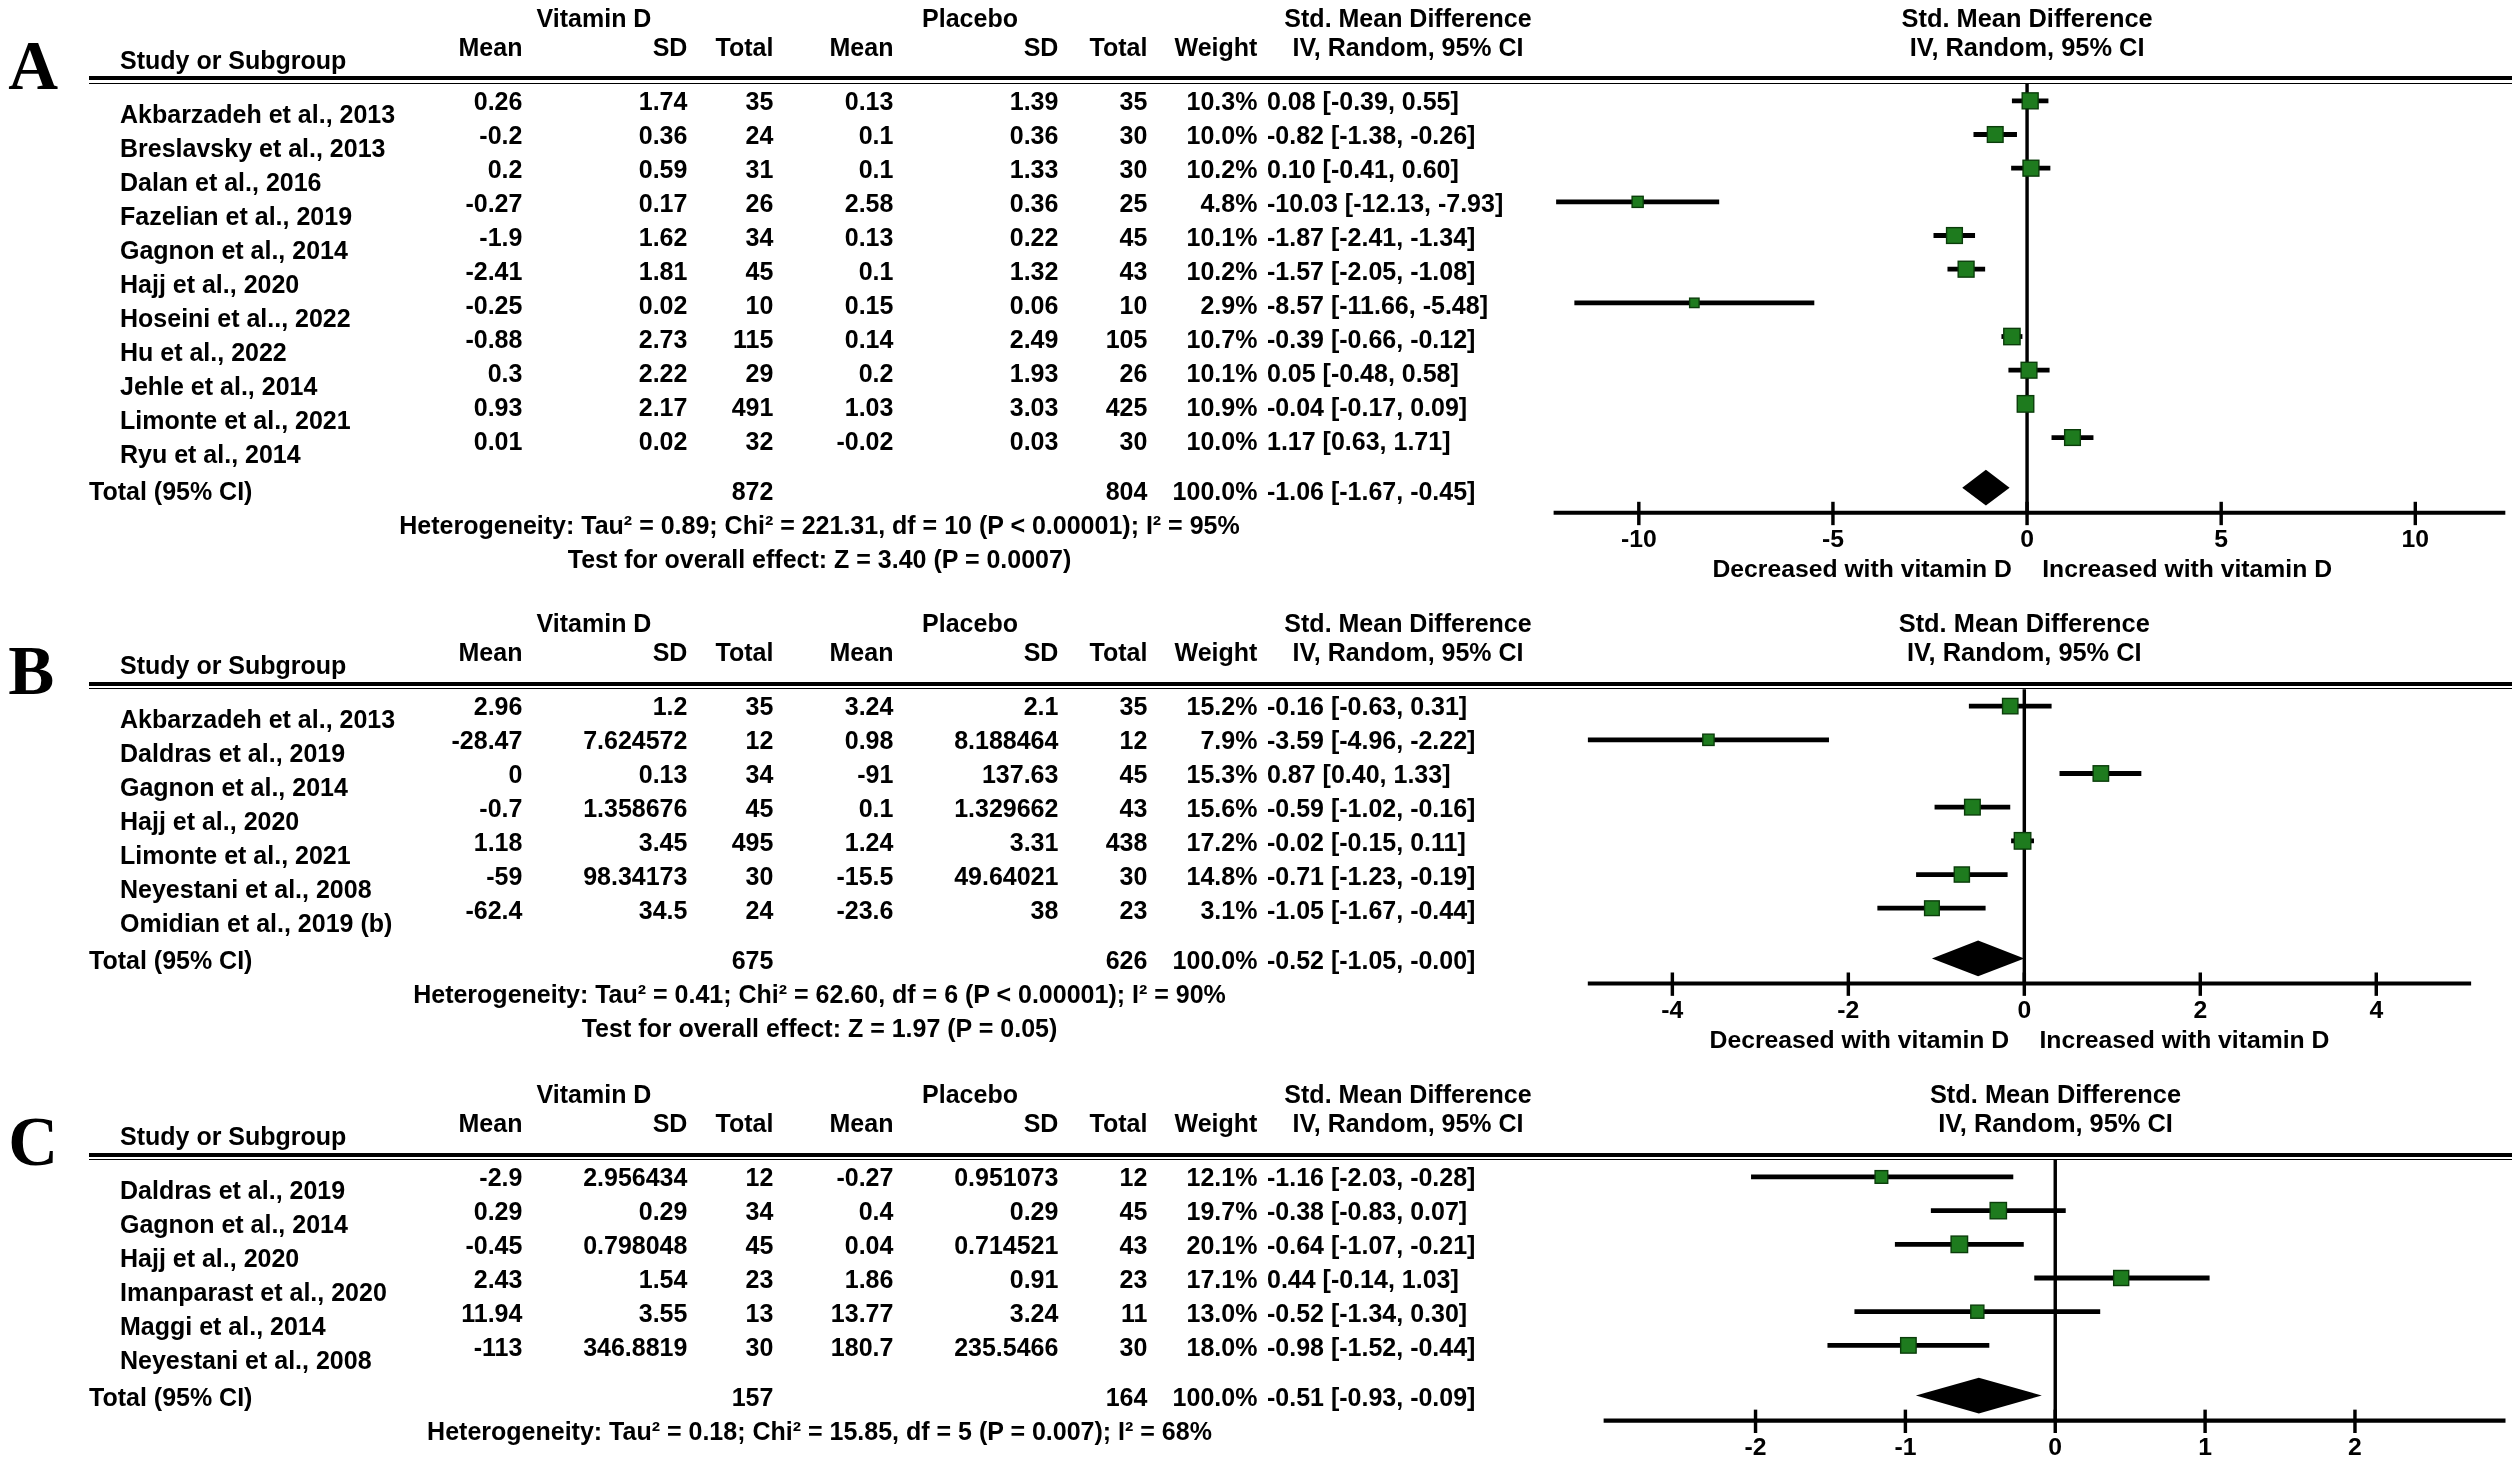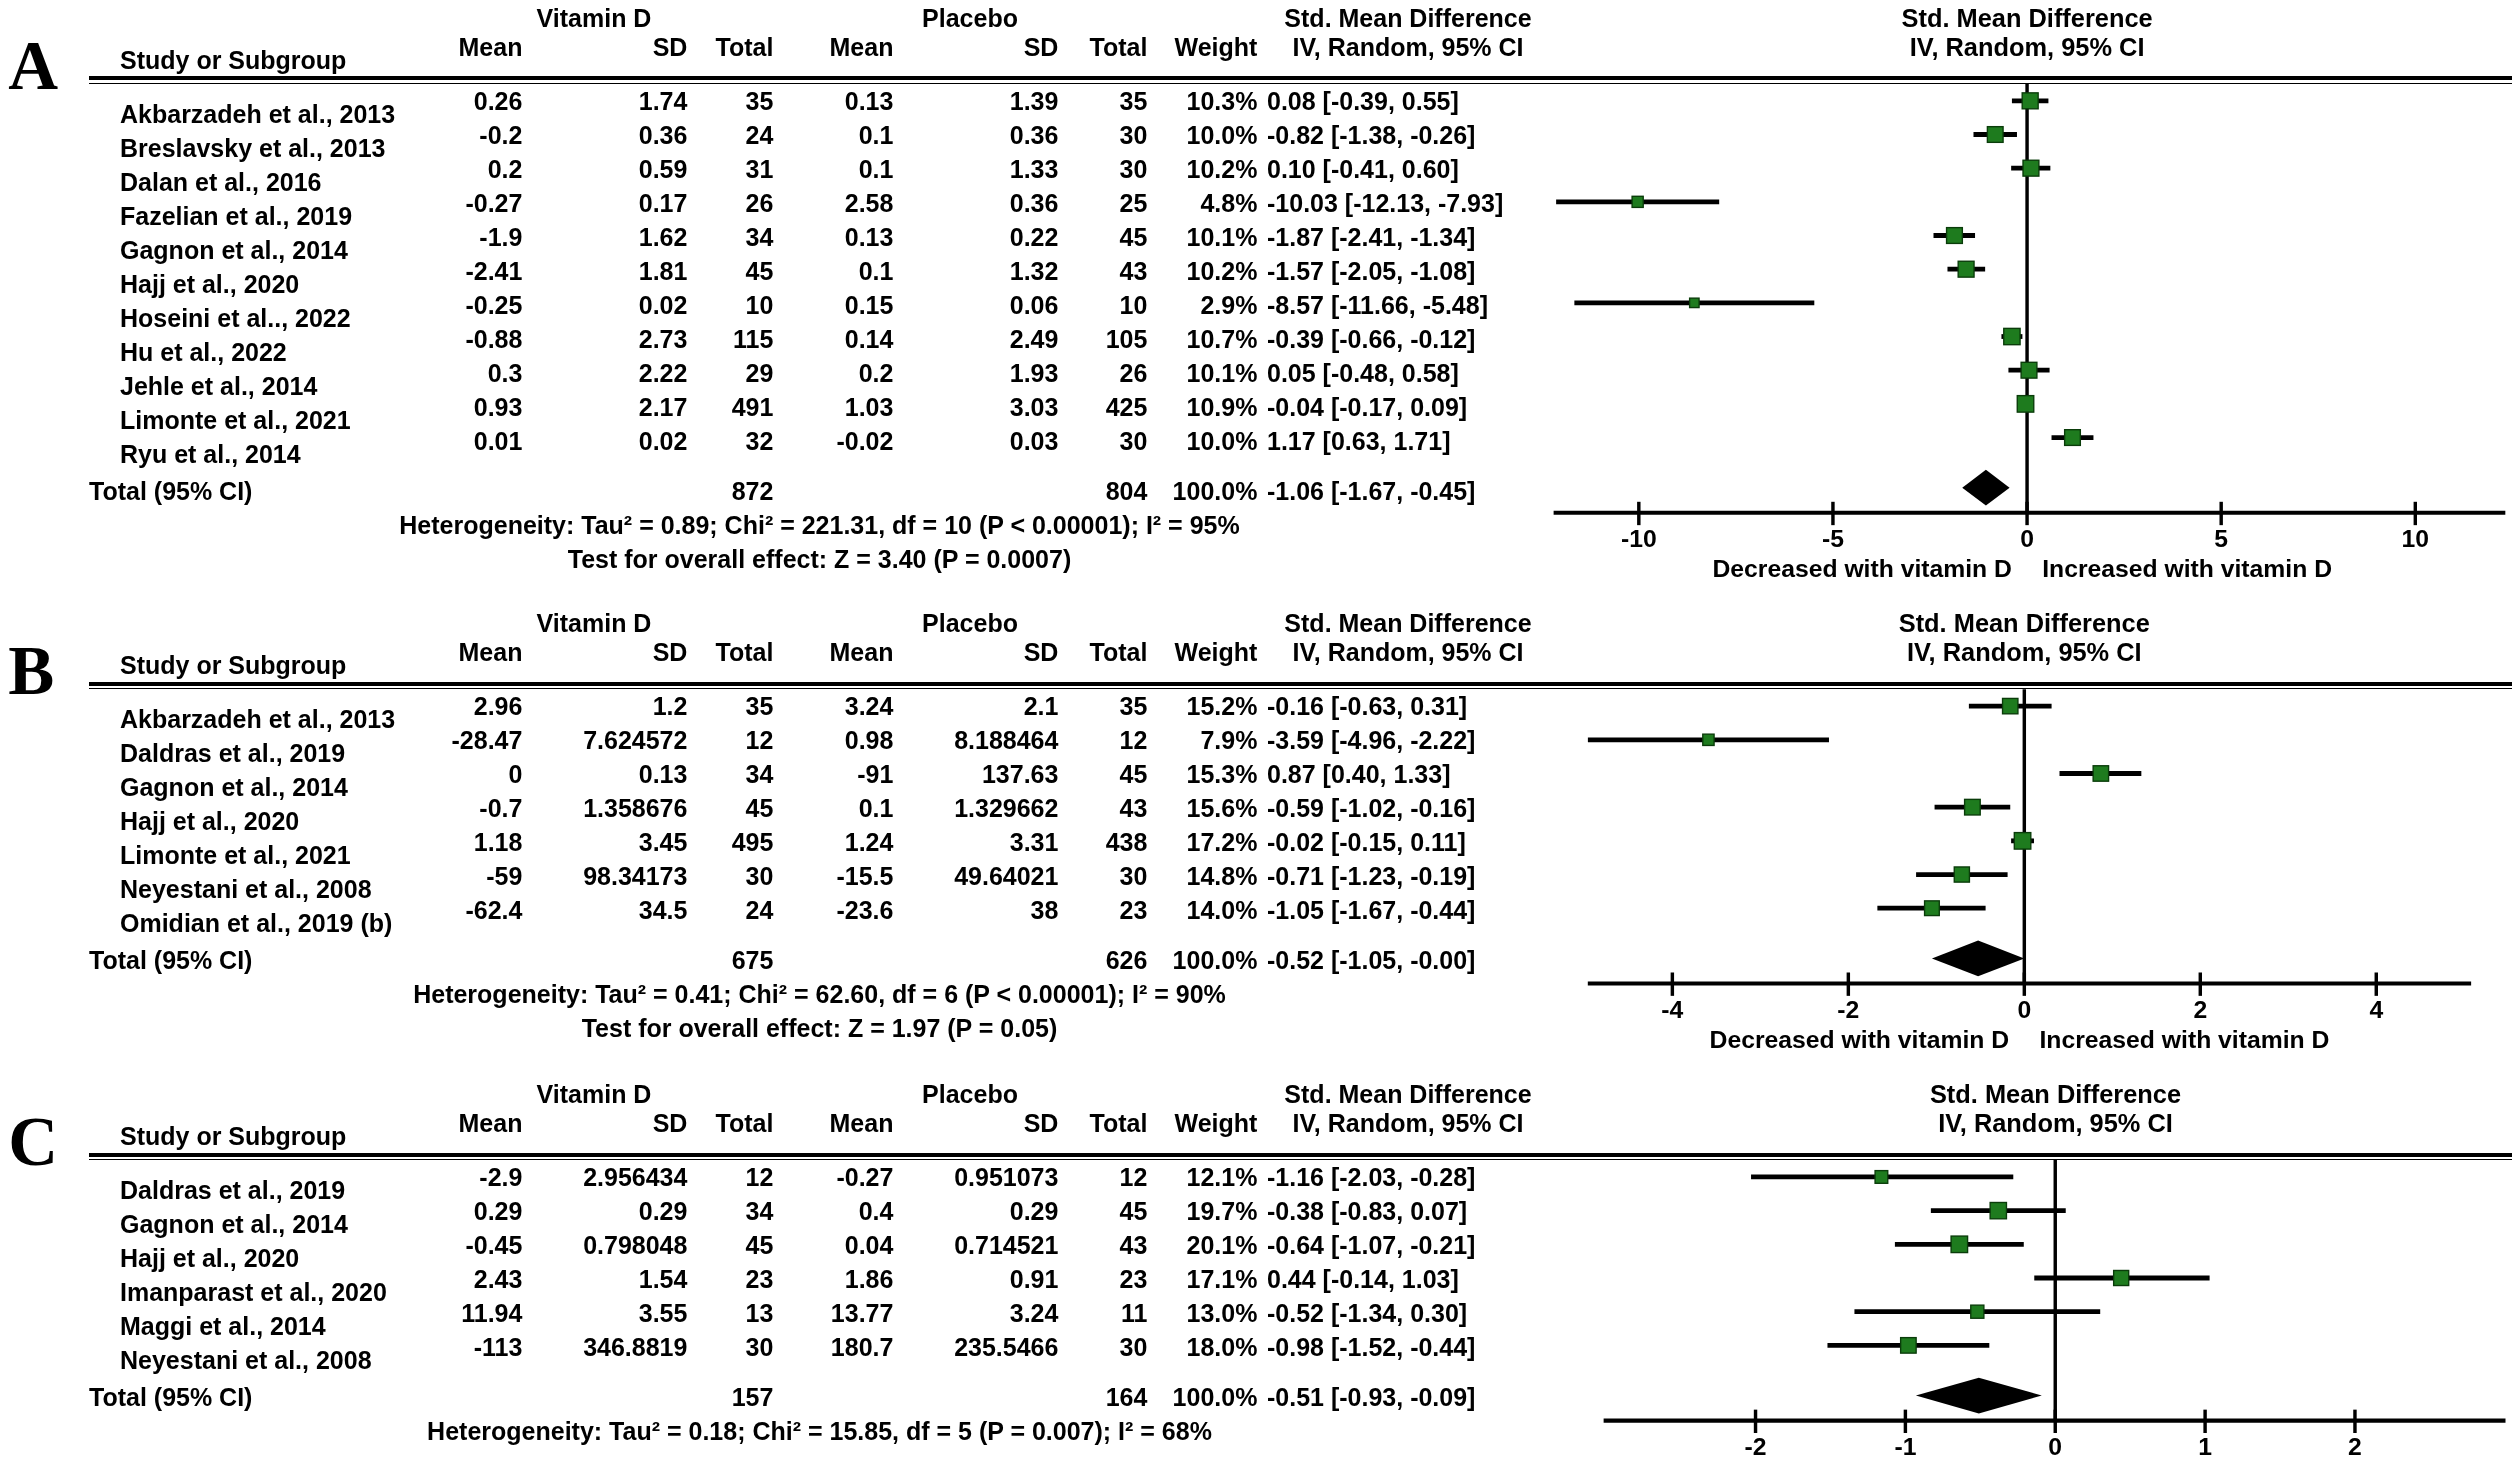--- a/index.html
+++ b/index.html
@@ -366,21 +366,21 @@
             <div class="c ci-cell">-0.71 [-1.23, -0.19]</div>
           </div>
           <div class="trow">
             <div class="c study-indent">Omidian et al., 2019 (b)</div>
             <div class="c rgt">-62.4</div>
             <div class="c rgt">34.5</div>
             <div class="c rgt">24</div>
             <div class="c rgt">-23.6</div>
             <div class="c rgt">38</div>
             <div class="c rgt">23</div>
-            <div class="c rgt">14.0%</div>
+            <div class="c rgt">3.1%</div>
             <div class="c ci-cell">-1.05 [-1.67, -0.44]</div>
           </div>
           <div class="gap"></div>
           <div class="trow">
             <div class="c">Total (95% CI)</div>
             <div class="c"></div>
             <div class="c"></div>
             <div class="c rgt">675</div>
             <div class="c"></div>
             <div class="c"></div>

